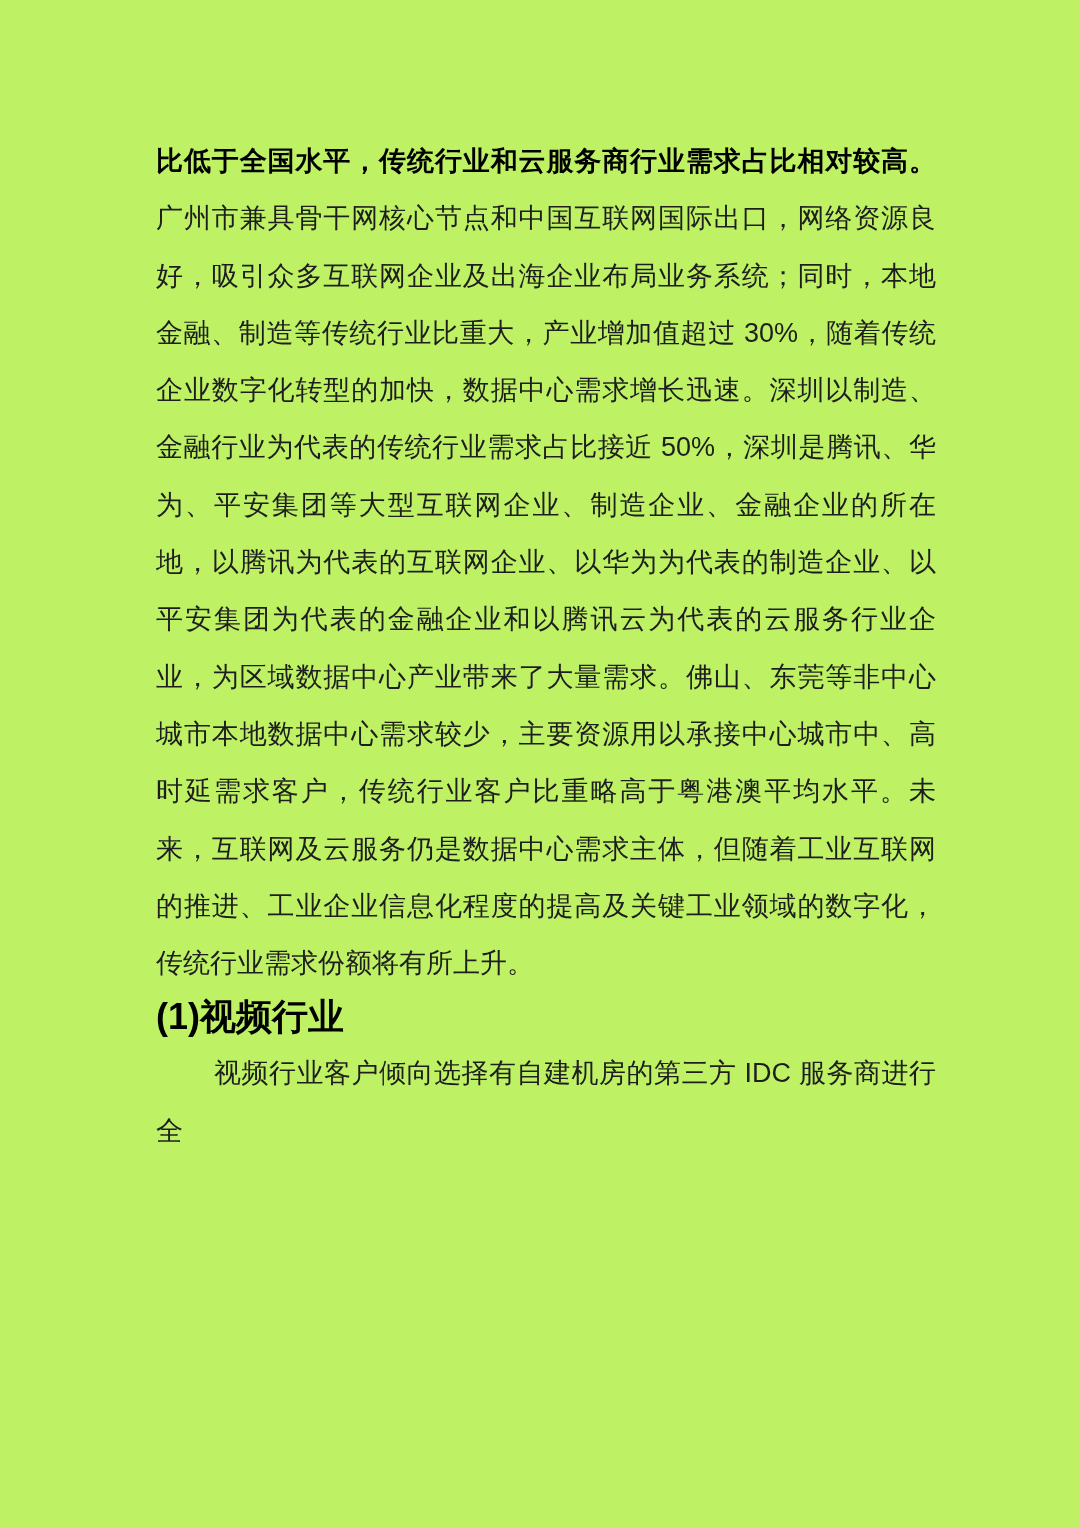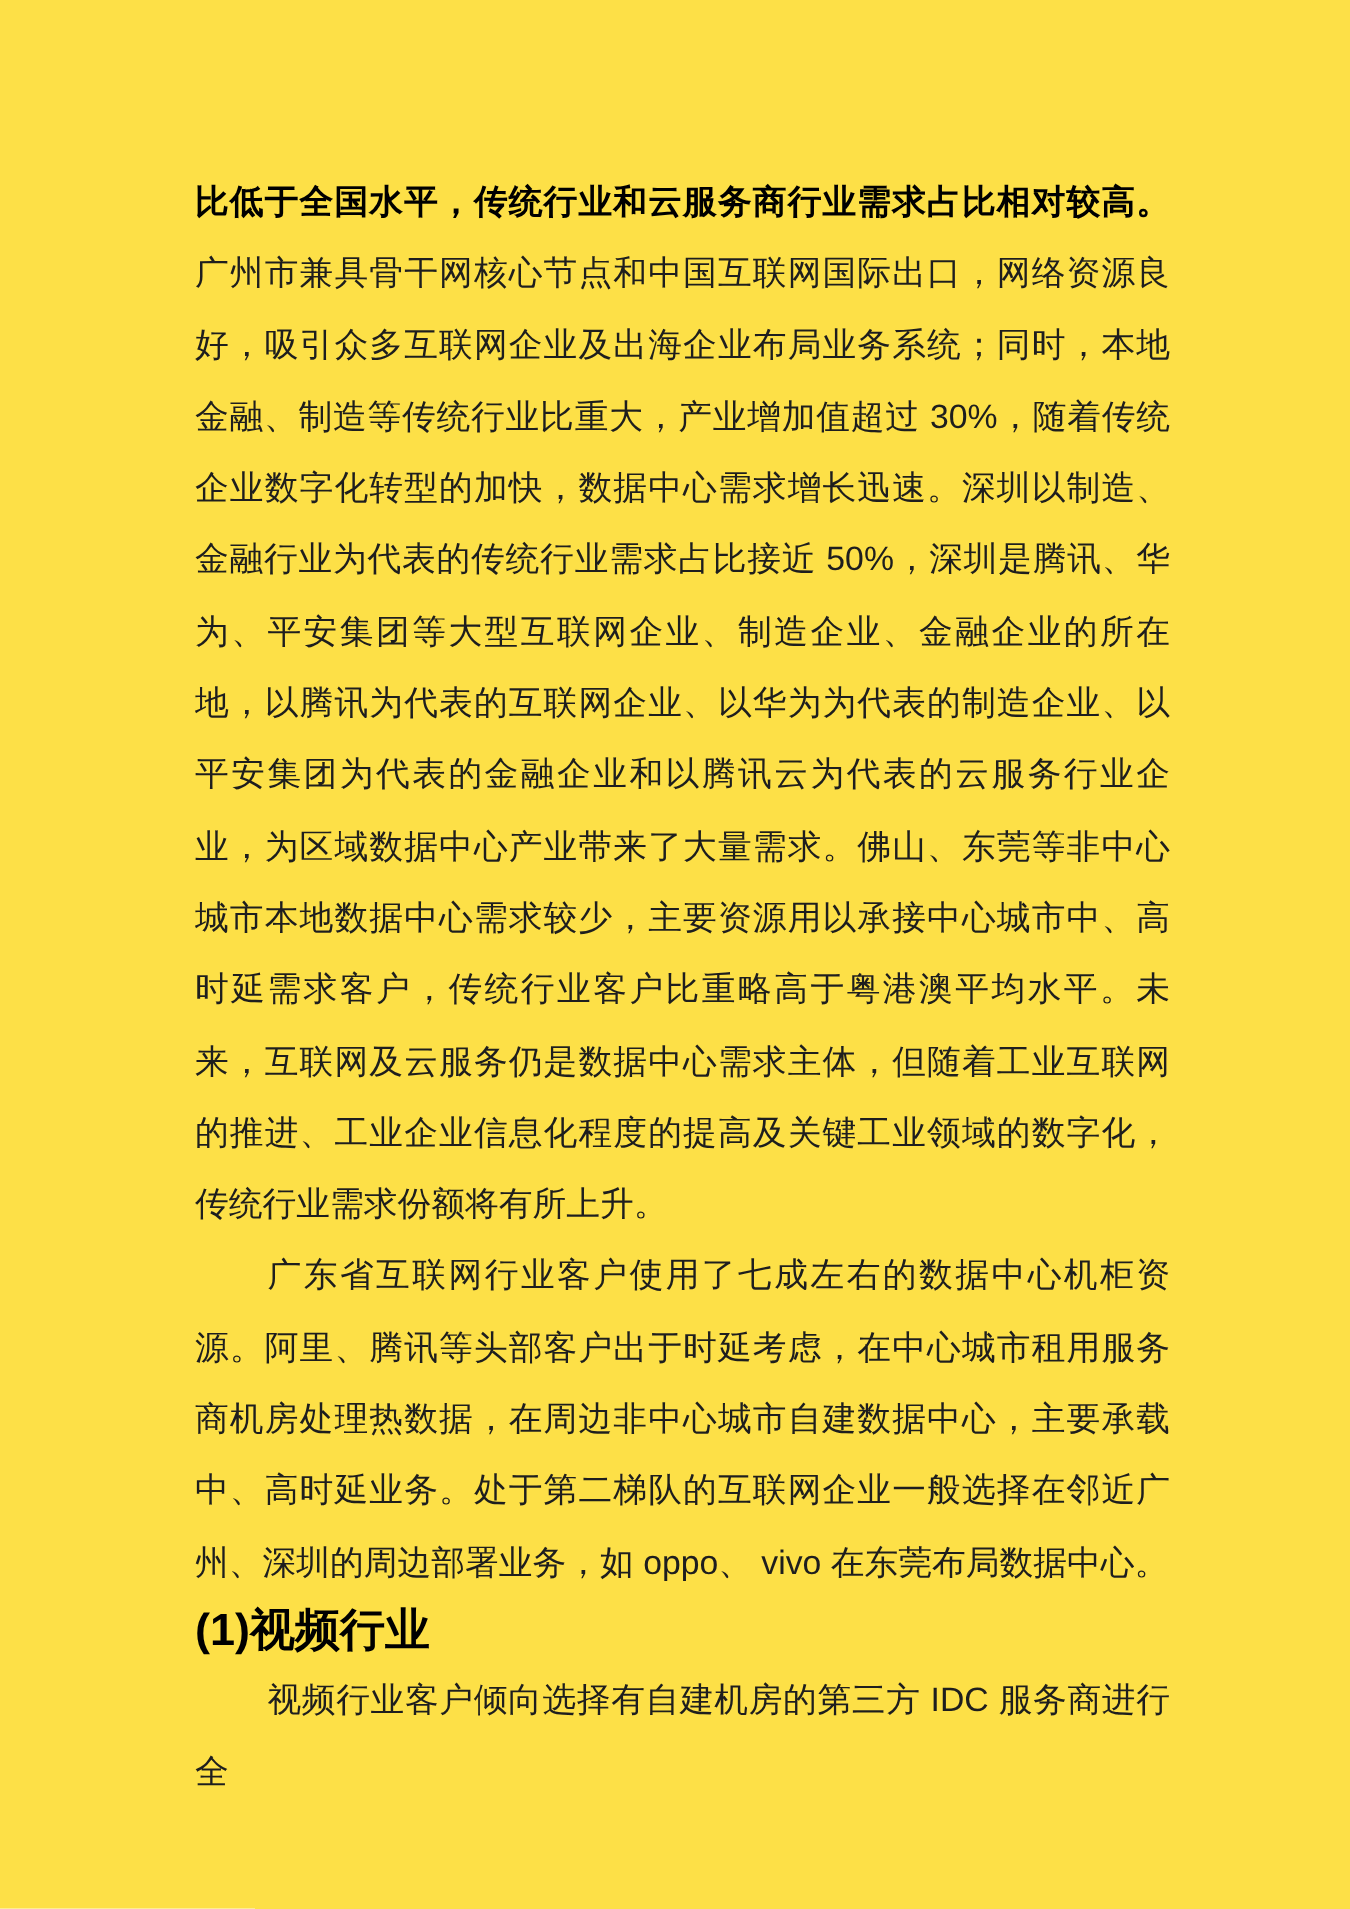--- a/index.html
+++ b/index.html
@@ -4,21 +4,21 @@
 <style>
   html, body {
     margin: 0;
     padding: 0;
     background: #ffffff;
   }
   .page {
     position: relative;
     width: 1080px;
     height: 1527px;
-    background: #fde047;
+    background: #bef264;
     overflow: hidden;
     font-family: "Liberation Sans", sans-serif;
     color: #1e1e1e;
   }
   .content {
     position: absolute;
     left: 156px;
     top: 133px;
     width: 780px;
   }
@@ -71,21 +71,20 @@
 </style>
 </head>
 <body>
 
 <div class="page">
   <div class="content">
 
     <p class="para"><span class="lead-bold">比低于全国水平，传统行业和云服务商行业需求占比相对较高。</span><span>广州市兼具骨干网核心节点和中国互联网国际出口，网络资源良好，吸引众多互联网企业及出海企业布局业务系统；同时，本地金融、制造等传统行业比重大，产业增加值超过 30%，随着传统企业数字化转型的加快，数据中心需求增长迅速。深圳以制造、金融行业为代表的传统行业需求占比接近 50%，深圳是腾讯、华为、平安集团等大型互联网企业、制造企业、金融企业的所在地，以腾讯为代表的互联网企业、以华为为代表的制造企业、以平安集团为代表的金融企业和以腾讯云为代表的云服务行业企业，为区域数据中心产业带来了大量需求。佛山、东莞等非中心城市本地数据中心需求较少，主要资源用以承接中心城市中、高时延需求客户，传统行业客户比重略高于粤港澳平均水平。未来，互联网及云服务仍是数据中心需求主体，但随着工业互联网的推进、工业企业信息化程度的提高及关键工业领域的数字化，传统行业需求份额将有所上升。</span></p>
 
 
-    <p class="para para-indent">广东省互联网行业客户使用了七成左右的数据中心机柜资源。阿里、腾讯等头部客户出于时延考虑，在中心城市租用服务商机房处理热数据，在周边非中心城市自建数据中心，主要承载中、高时延业务。处于第二梯队的互联网企业一般选择在邻近广州、深圳的周边部署业务，如 oppo、 vivo 在东莞布局数据中心。</p>
 
     <h3 class="subsection-heading">(1)视频行业</h3>
 
     <p class="para para-indent para-fill-last">视频行业客户倾向选择有自建机房的第三方 IDC 服务商进行全</p>
 
   </div>
 
 </div>
 
 </body></html>

